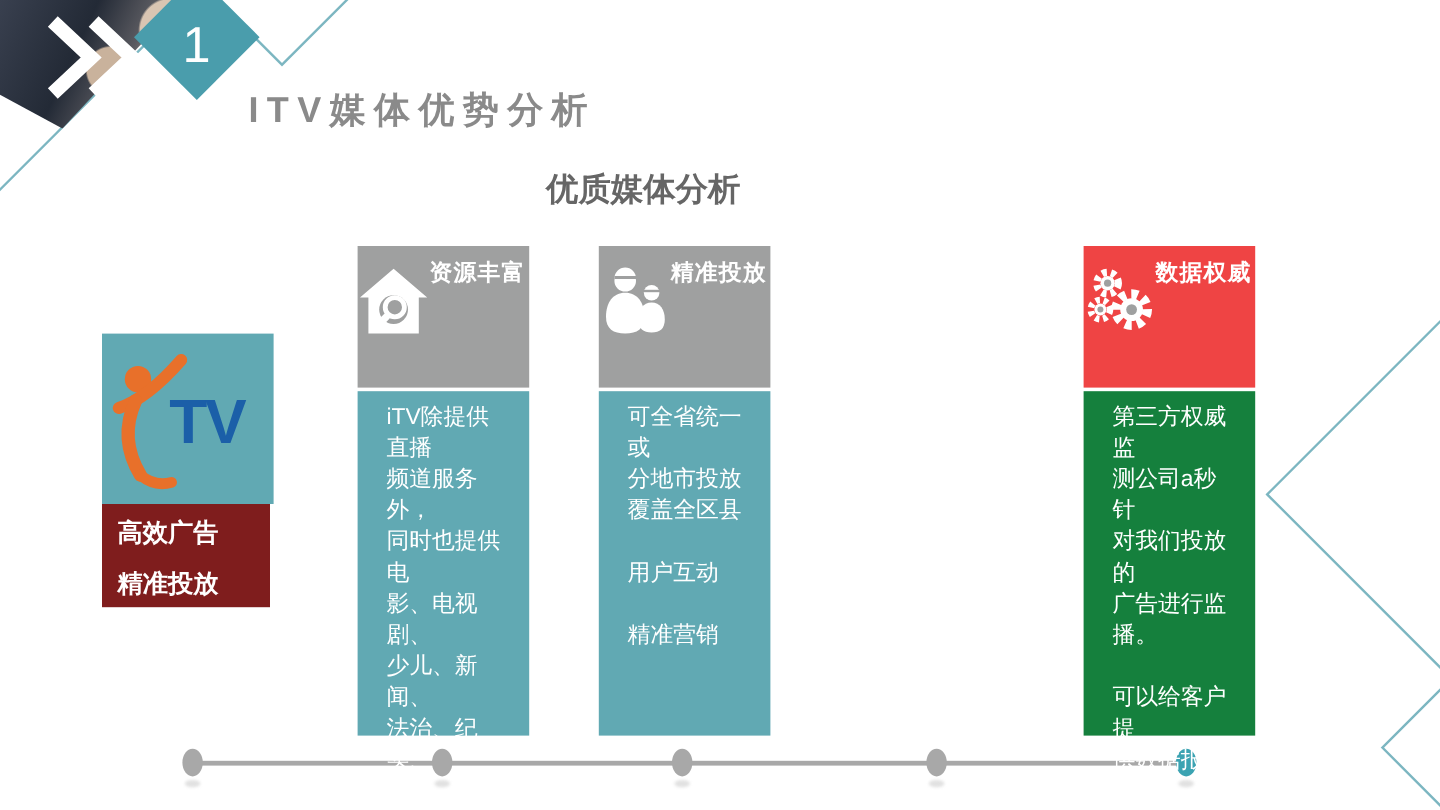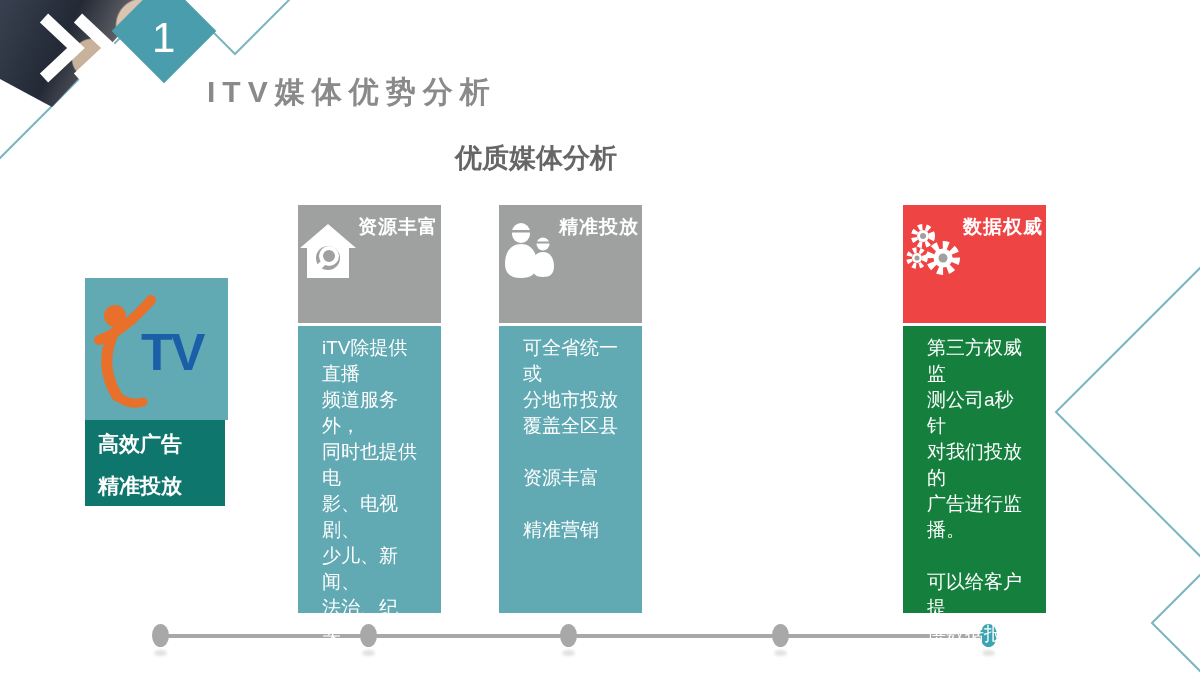--- a/index.html
+++ b/index.html
@@ -115,21 +115,21 @@
 
   <div class="logo-box" style="background:#61a9b3">
     <svg width="140" height="142" viewBox="0 0 140 142">
       <circle cx="30" cy="38" r="11" fill="#e8702a"></circle>
       <path d="M14,62 Q38,54 66,22" fill="none" stroke="#e8702a" stroke-width="10" stroke-linecap="round"></path>
       <path d="M28,56 C18,78 20,98 32,118" fill="none" stroke="#e8702a" stroke-width="11" stroke-linecap="round"></path>
       <path d="M32,118 Q44,128 58,124" fill="none" stroke="#e8702a" stroke-width="9" stroke-linecap="round"></path>
     </svg>
     <div class="logo-tv">TV</div>
   </div>
-  <div class="tagline-box" style="background:#0f766e">
+  <div class="tagline-box" style="background:#7f1d1d">
     <div class="tagline-line1">高效广告</div>
     <div class="tagline-line2">精准投放</div>
   </div>
 
   <div class="col col0">
     <div class="col-header" style="background:#9fa0a0">
       <svg width="60" height="58" viewBox="0 0 60 58">
         <path d="M30,2 L58,26 L51,26 L51,56 L9,56 L9,26 L2,26 Z" fill="#ffffff"></path>
         <circle cx="30" cy="36" r="12" fill="#9fa0a0"></circle>
         <circle cx="31" cy="34" r="8" fill="none" stroke="#ffffff" stroke-width="4"></circle>
@@ -160,21 +160,21 @@
         <circle cx="44" cy="22" r="6.5" fill="#ffffff"></circle>
         <rect x="37" y="19.5" width="14" height="2" fill="#9fa0a0"></rect>
         <path d="M44,30 C37,30 33,36 33,44 C33,52 37,55 44,55 C51,55 55,52 55,44 C55,36 51,30 44,30" fill="#ffffff"></path>
       </svg>
       <div class="col-title">精准投放</div>
     </div>
     <div class="col-body" style="background:#61a9b3">可全省统一或
 分地市投放
 覆盖全区县
 
-资源丰富
+用户互动
 
 精准营销</div>
   </div>
 
 
   <div class="col col3">
     <div class="col-header" style="background:#ef4444">
       <svg width="60" height="58" viewBox="0 0 60 58">
         <circle cx="20" cy="14" r="9" fill="none" stroke="#ffffff" stroke-width="6" stroke-dasharray="4 3.5"></circle>
         <circle cx="20" cy="14" r="6" fill="#ffffff"></circle>

